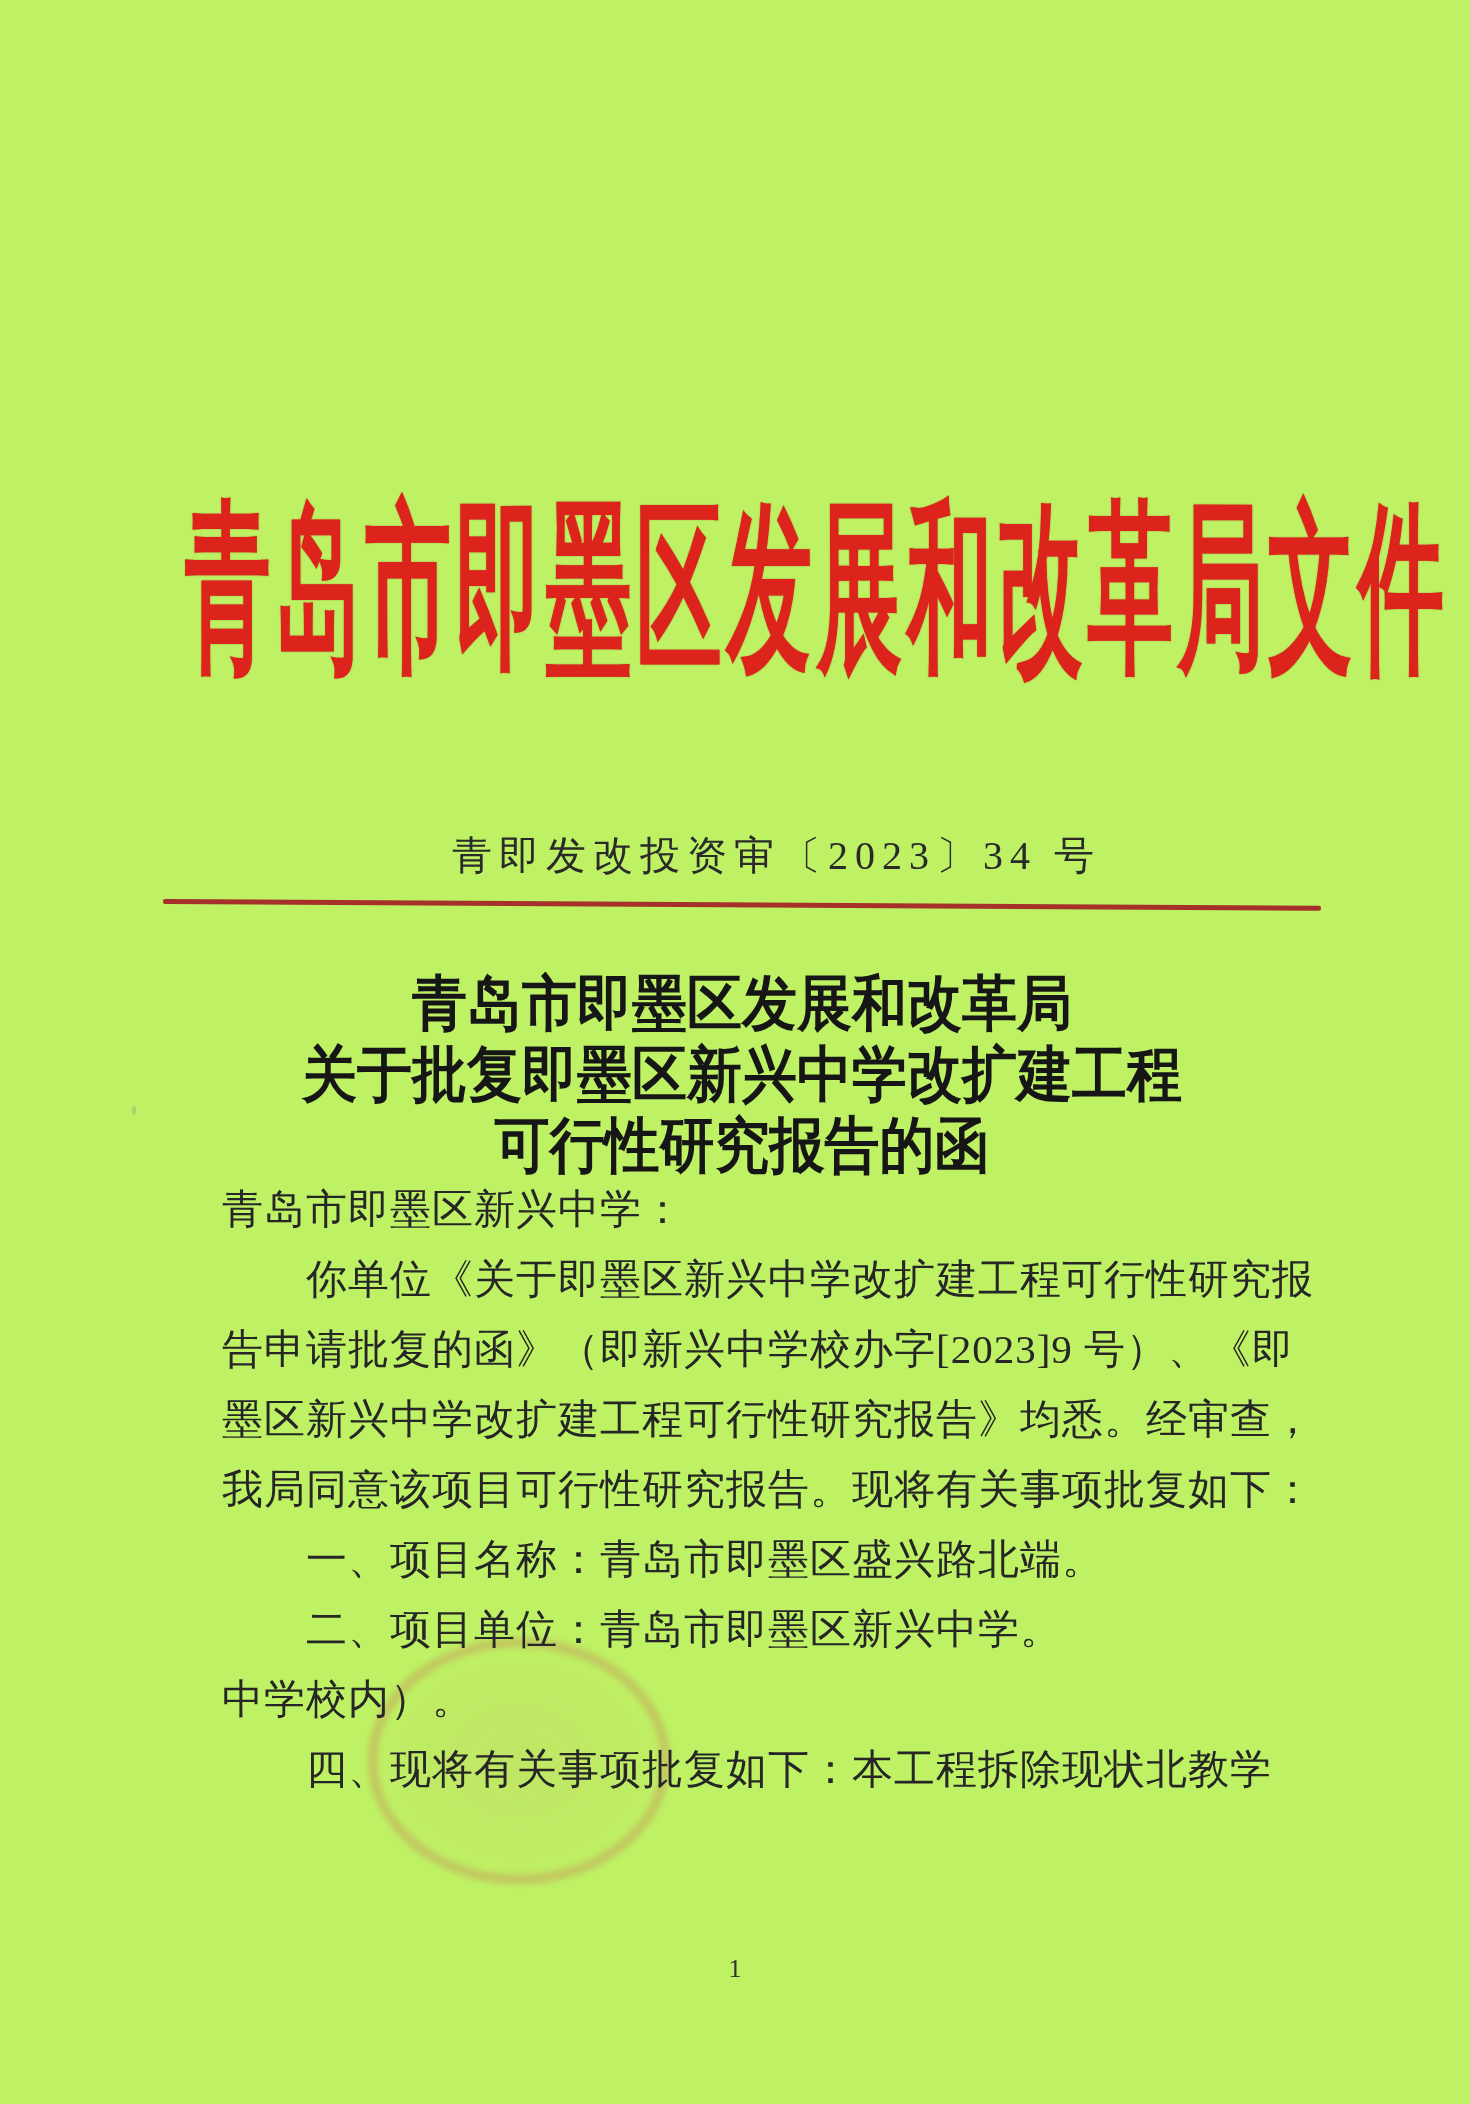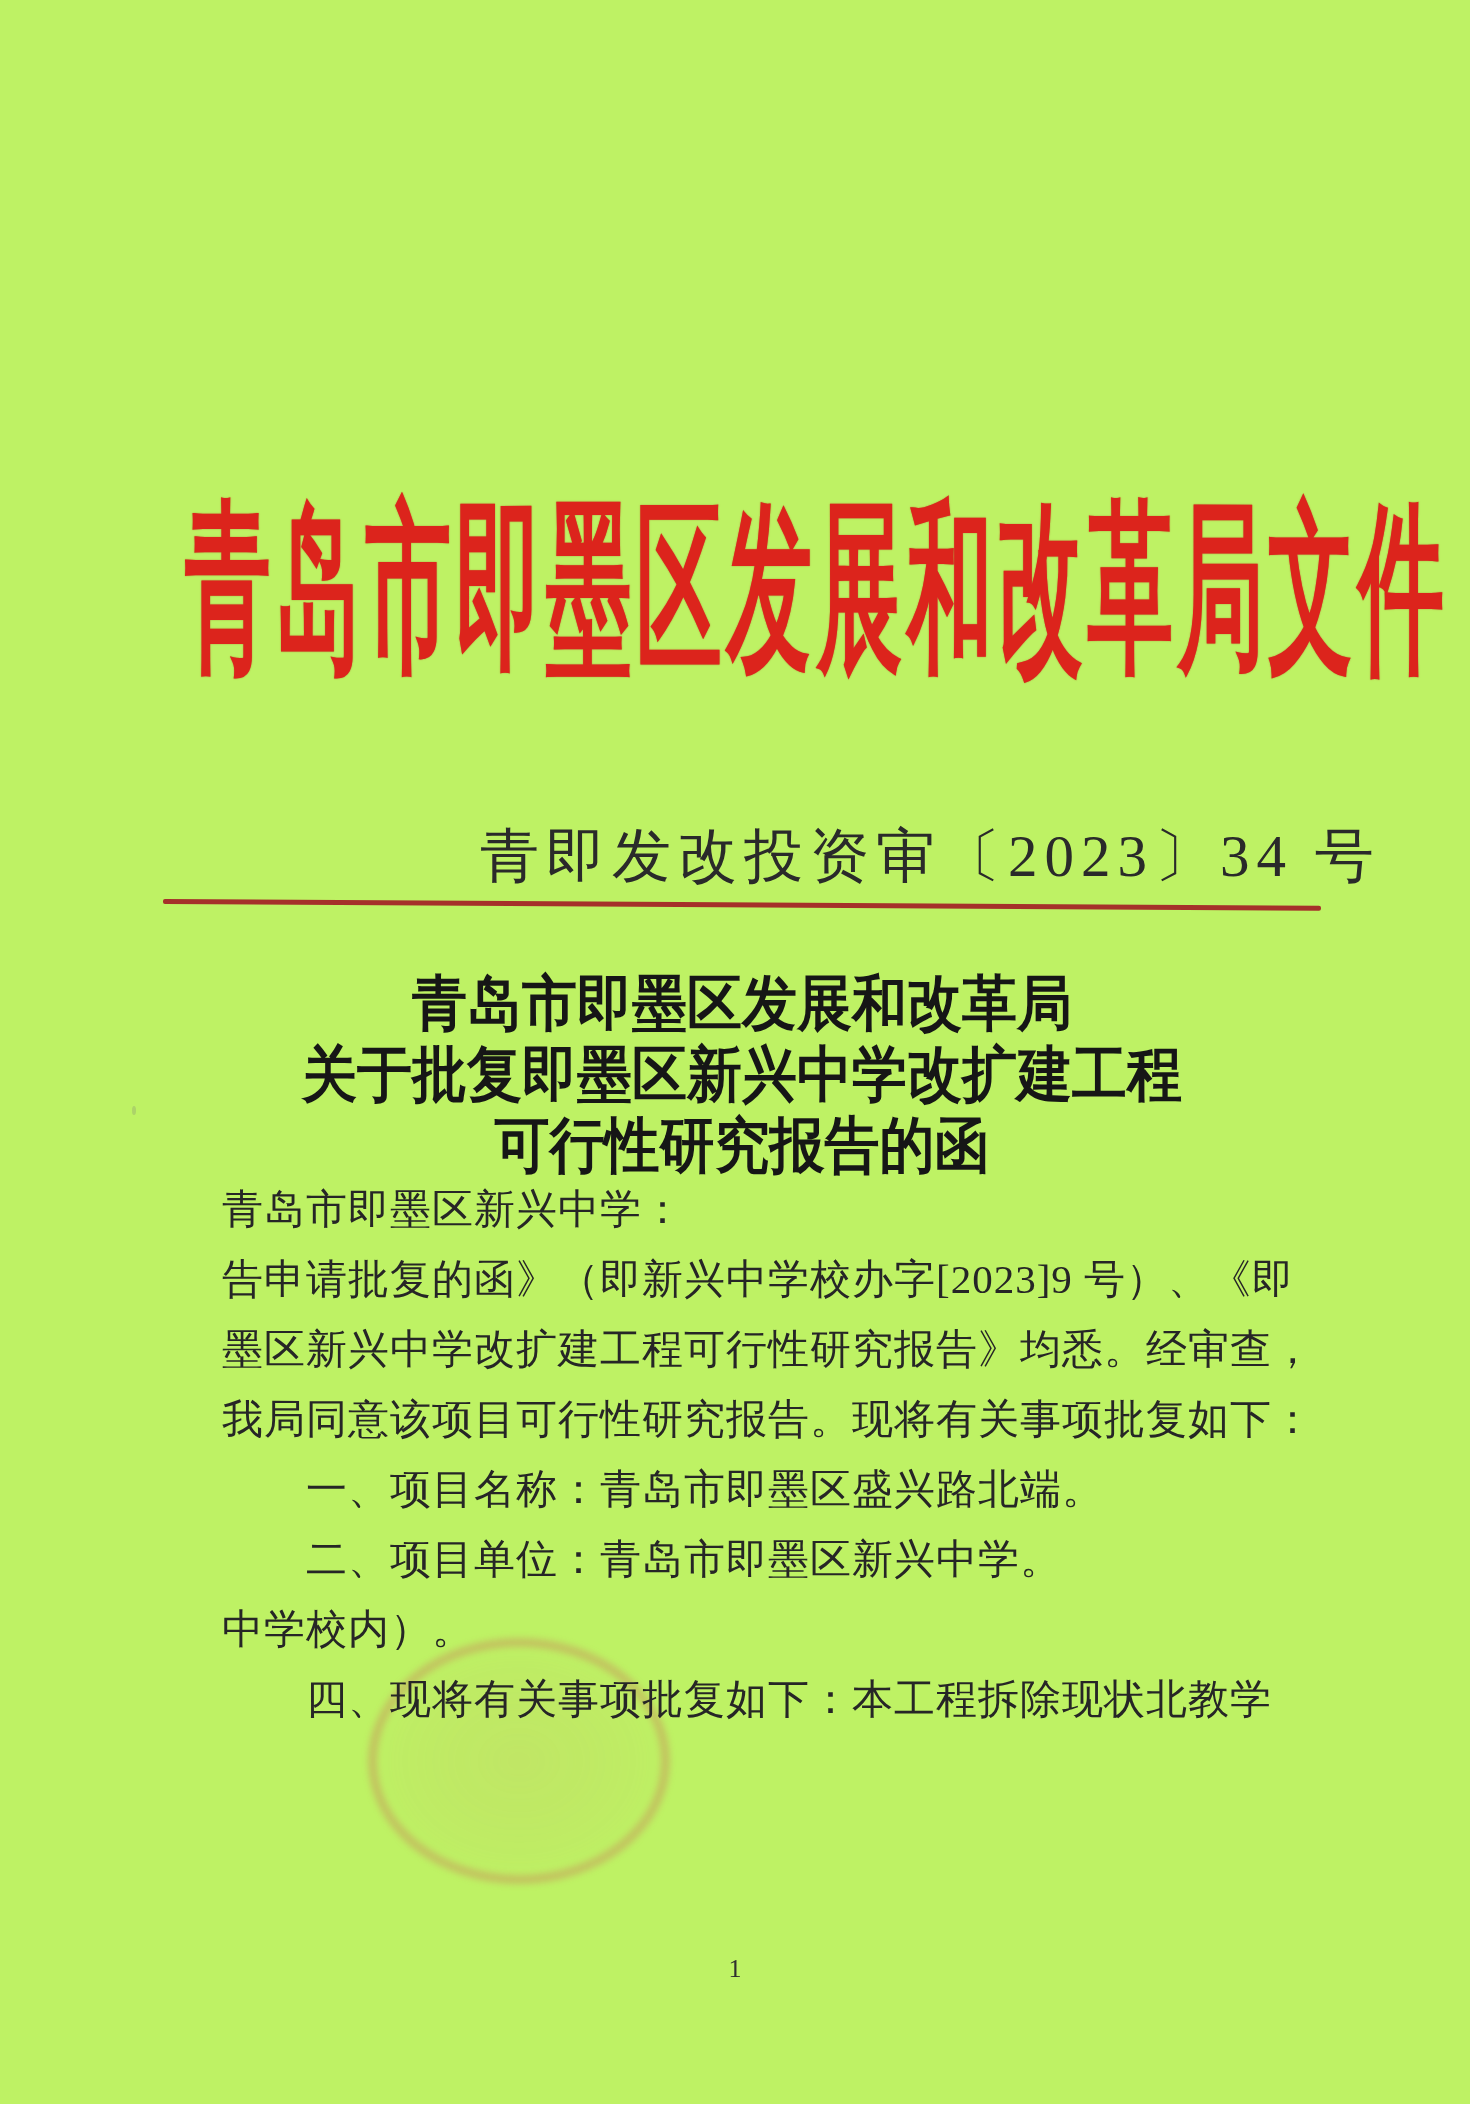--- a/index.html
+++ b/index.html
@@ -29,25 +29,25 @@
     color: #dc241c;
     white-space: nowrap;
     transform: scale(0.95, 2.05);
     transform-origin: left top;
     text-shadow: 0 0 1px rgba(170, 20, 10, 0.6);
   }
 
   
   .docnum {
     position: absolute;
-    left: 480px;
+    left: 452px;
     top: 826px;
     height: 60px;
     line-height: 60px;
-    font-size: 59px;
+    font-size: 40px;
     letter-spacing: 7px;
     color: #2a2a2a;
     white-space: nowrap;
   }
 
   
   .redline {
     position: absolute;
     left: 163px;
     top: 899px;
@@ -143,20 +143,21 @@
   <div class="title-block">
     <div class="title-line">青岛市即墨区发展和改革局</div>
     <div class="title-line">关于批复即墨区新兴中学改扩建工程</div>
     <div class="title-line">可行性研究报告的函</div>
   </div>
 
   <div class="seal-bleed"></div>
 
   <div class="body-block">
     <div class="bline">青岛市即墨区新兴中学：</div>
+    <div class="bline indent">你单位《关于即墨区新兴中学改扩建工程可行性研究报</div>
     <div class="bline">告申请批复的函》（即新兴中学校办字[2023]9 号）、《即</div>
     <div class="bline">墨区新兴中学改扩建工程可行性研究报告》均悉。经审查，</div>
     <div class="bline">我局同意该项目可行性研究报告。现将有关事项批复如下：</div>
     <div class="bline indent">一、项目名称：青岛市即墨区盛兴路北端。</div>
     <div class="bline indent">二、项目单位：青岛市即墨区新兴中学。</div>
     <div class="bline">中学校内）。</div>
     <div class="bline indent">四、现将有关事项批复如下：本工程拆除现状北教学</div>
   </div>
 
   <div class="pagenum">1</div>

